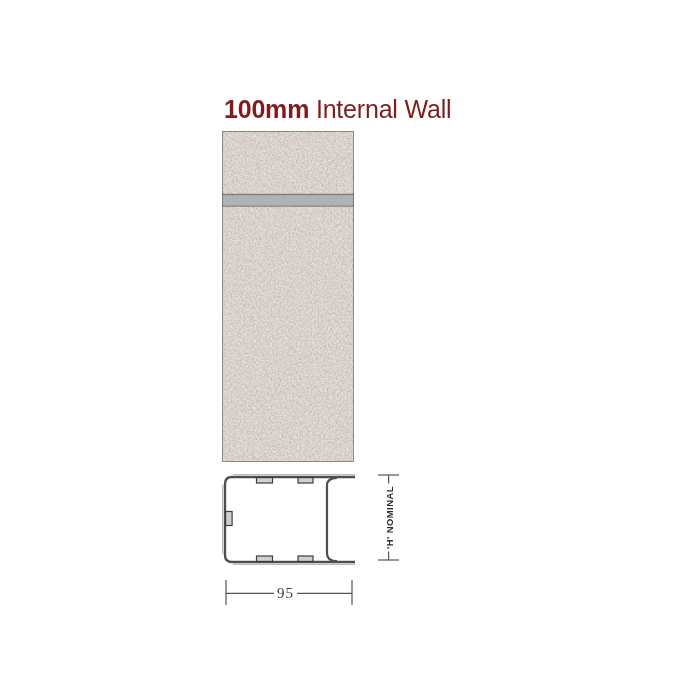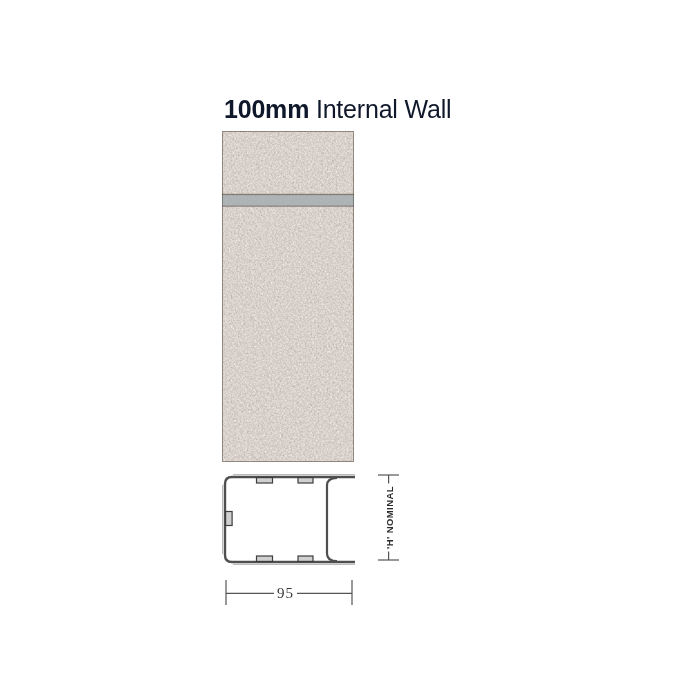--- a/index.html
+++ b/index.html
@@ -14,21 +14,21 @@
     height: 700px;
     background: #ffffff;
     overflow: hidden;
   }
   .page-title {
     position: absolute;
     left: 224px;
     top: 96px;
     font-size: 25px;
     line-height: 1.05;
-    color: #0f172a;
+    color: #7f1d1d;
     letter-spacing: -0.2px;
     white-space: nowrap;
   }
   .page-title .t-bold { font-weight: 700; }
   .page-title .t-reg  { font-weight: 400; }
   .masonry-figure {
     position: absolute;
     left: 222px;
     top: 131px;
     width: 132px;

